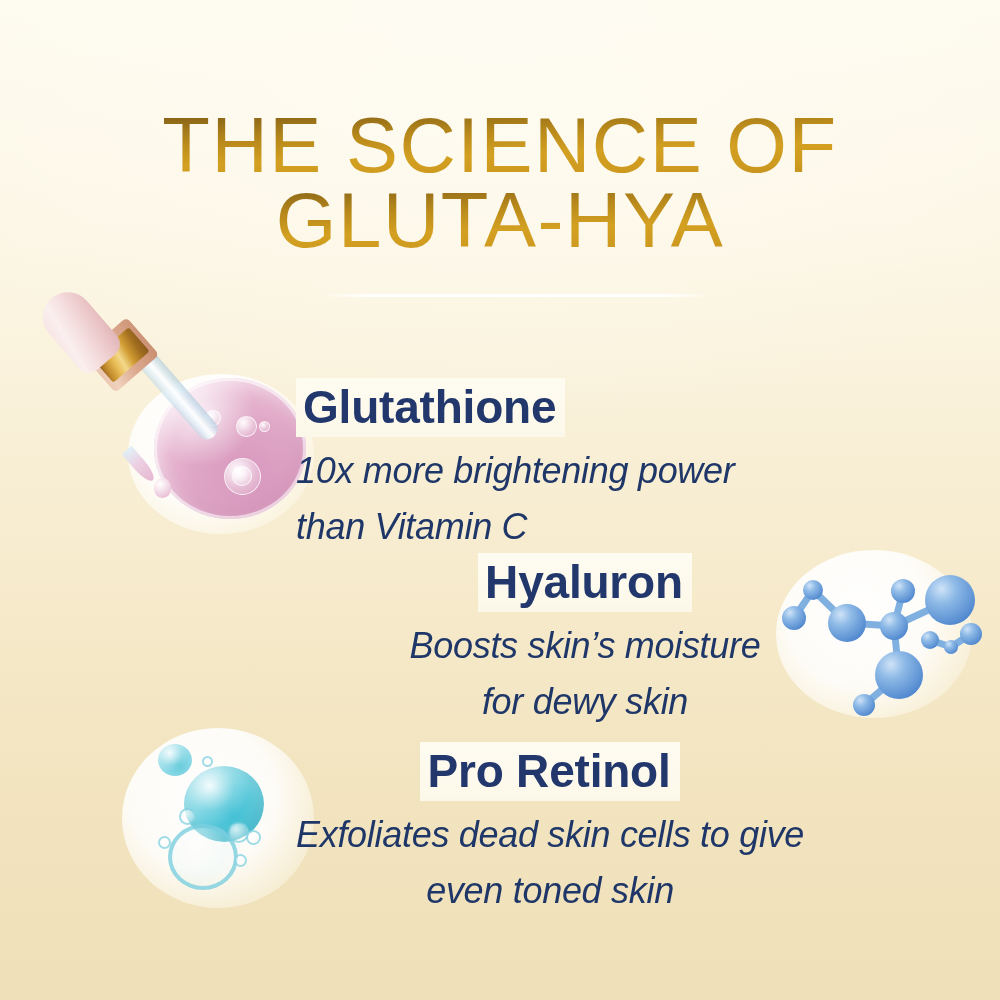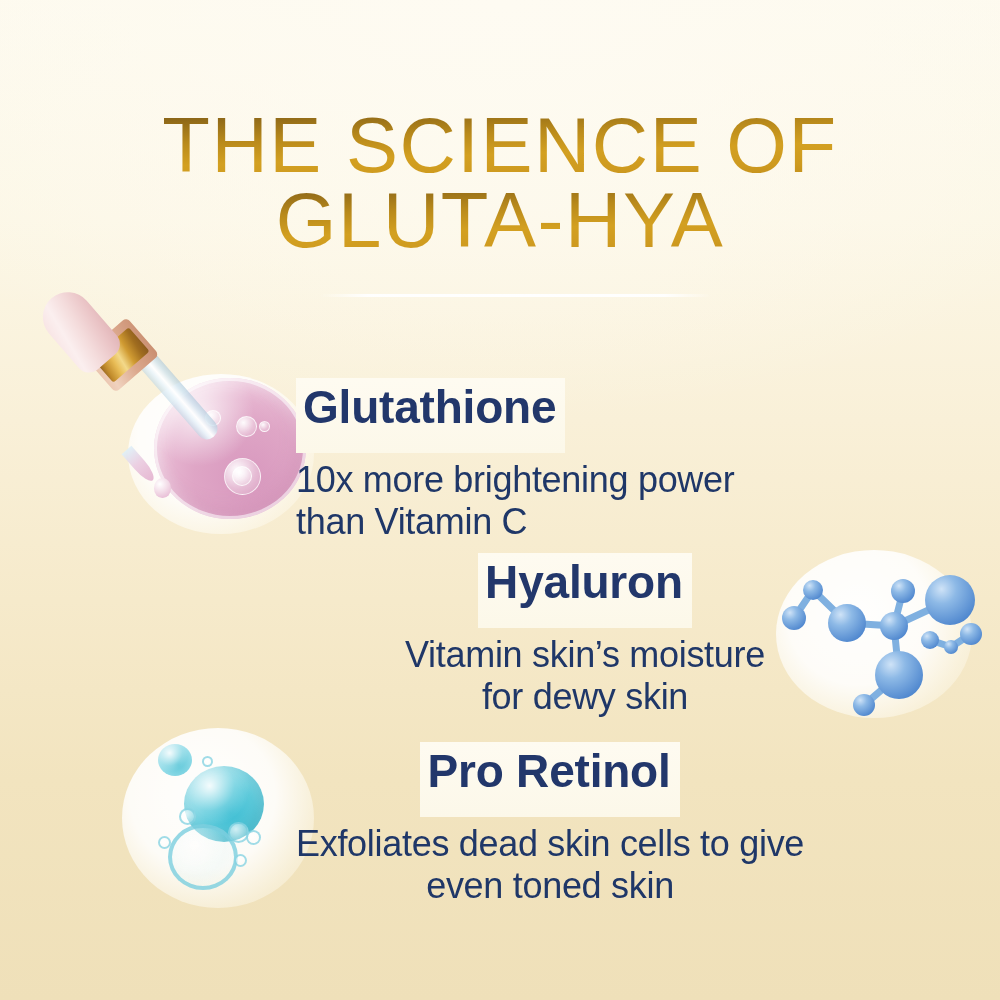--- a/index.html
+++ b/index.html
@@ -76,31 +76,32 @@
   
   .block { position: absolute; }
 
   .ing-name {
     display: inline-block;
     font-weight: 700;
     font-size: 46px;
     line-height: 52px;
     color: #22376B;
     letter-spacing: -0.2px;
-    padding: 3px 9px 20px 7px;
+    padding: 3px 9px 4px 7px;
     background: linear-gradient(180deg, #FEFBF1 0%, #FCF8E9 100%);
   }
   .ing-desc {
     margin-top: 6px;
     font-weight: 400;
     font-size: 36px;
-    line-height: 42px;
+    line-height: 56px;
     color: #1F3768;
     letter-spacing: -0.3px;
     white-space: pre-line;
+    font-style: italic;
   }
 
   #block-glutathione { top: 378px; left: 296px; text-align: left; }
   #block-hyaluron    { top: 553px; left: 398px; width: 374px; text-align: center; }
   #block-proretinol  { top: 742px; left: 296px; text-align: center; }
 
   
   #visual-glutathione {
     position: absolute;
     top: 282px;
@@ -305,21 +306,21 @@
   </div>
 
   <div class="block" id="block-glutathione">
     <div><span class="ing-name">Glutathione</span></div>
     <div class="ing-desc">10x more brightening power
 than Vitamin C</div>
   </div>
 
   <div class="block" id="block-hyaluron">
     <div><span class="ing-name">Hyaluron</span></div>
-    <div class="ing-desc">Vitamin skin’s moisture
+    <div class="ing-desc">Boosts skin’s moisture
 for dewy skin</div>
   </div>
 
   <div id="visual-hyaluron">
     <div class="halo" id="hy-halo"></div>
     <svg id="molecule-svg" width="212" height="172" viewBox="0 0 212 172" style="position:absolute;left:0;top:0;">
       <defs>
         <radialGradient id="nodeGrad" cx="33%" cy="28%" r="78%">
           <stop offset="0%" stop-color="#CFE3F7"></stop>
           <stop offset="38%" stop-color="#8DB9E6"></stop>

